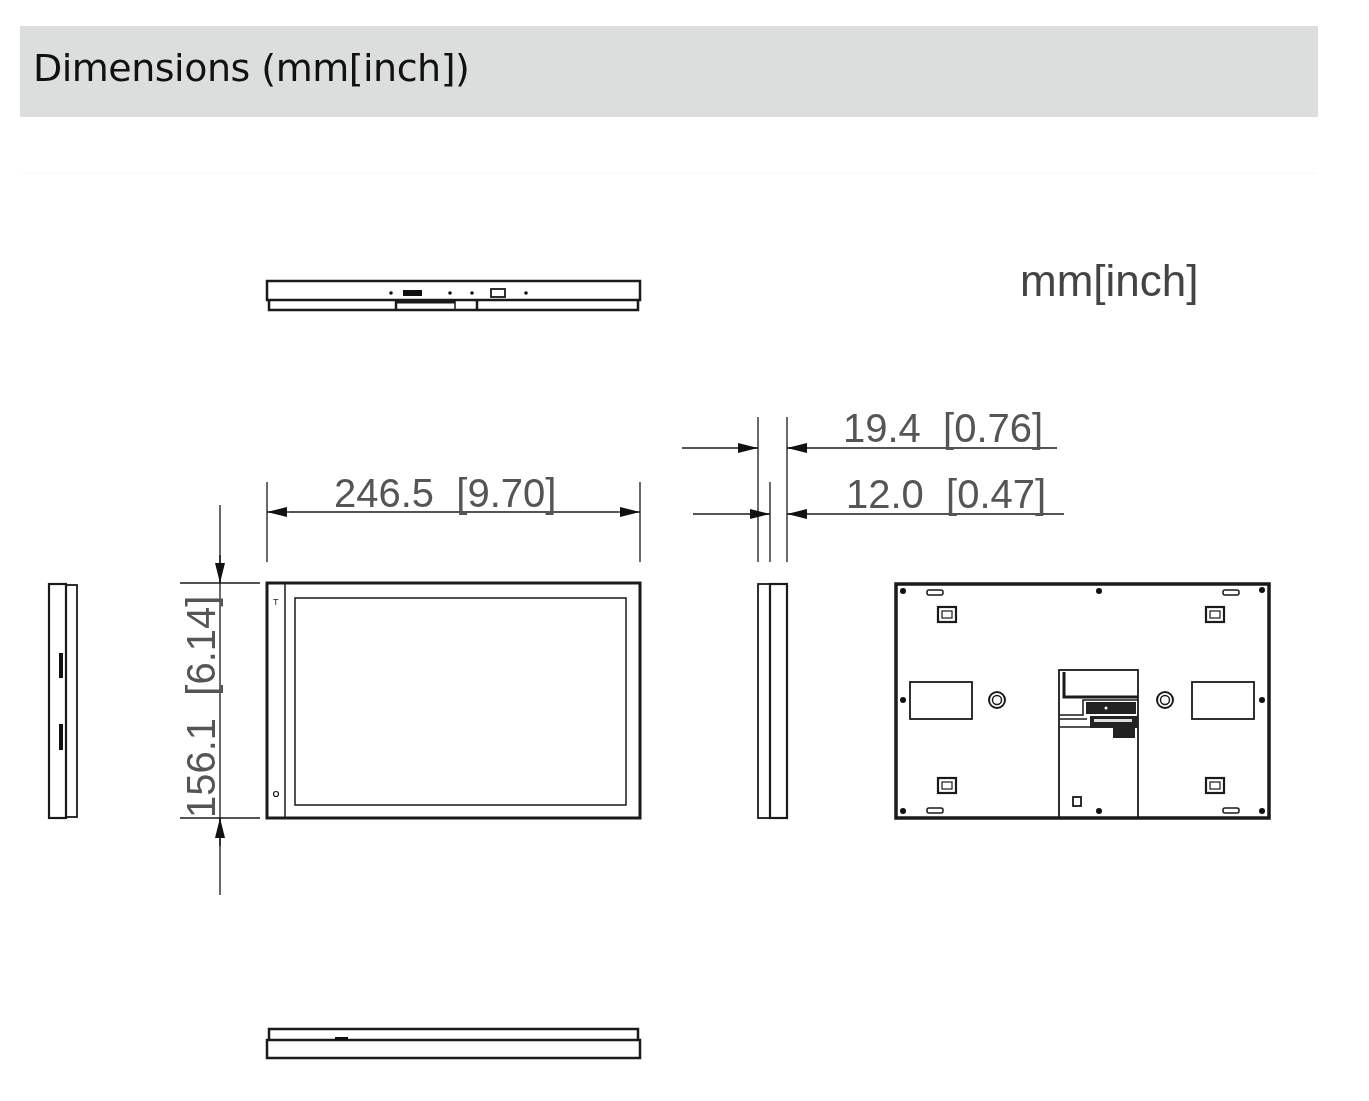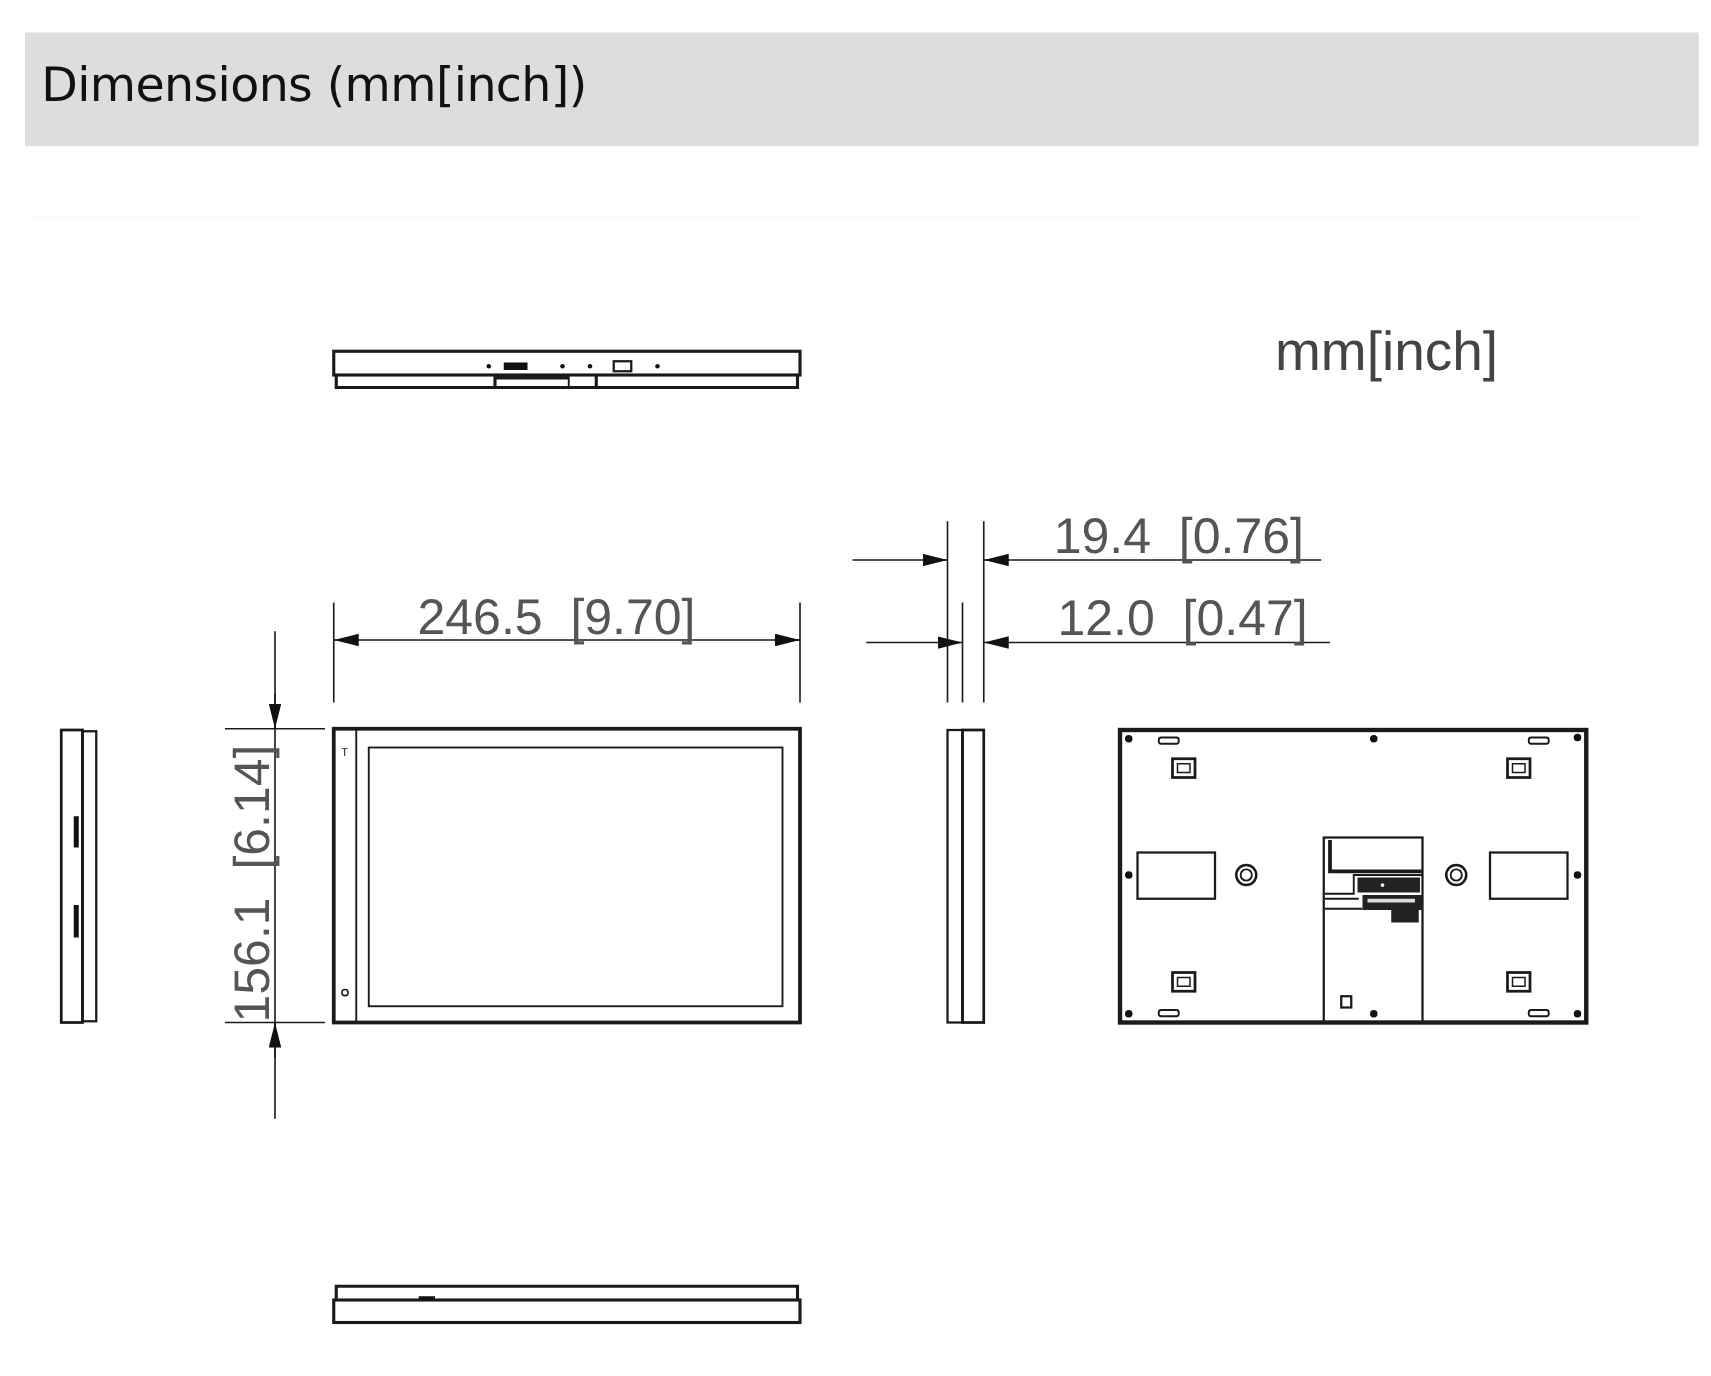--- a/index.html
+++ b/index.html
@@ -1,20 +1,19 @@
 <!DOCTYPE html>
 <html><head>
   <meta charset="utf-8">
   <style>
     html, body { margin: 0; padding: 0; background: #ffffff; }
     body { width: 1369px; height: 1101px; position: relative; overflow: hidden; font-family: "Liberation Sans", sans-serif; }
     .header-bar {
       position: absolute; left: 20px; top: 26px; width: 1298px; height: 91px;
       background: #dcdddd;
-      padding-left: 41px;
     }
     .header-title {
       position: absolute; left: 13px; top: 16px;
       font-family: "DejaVu Sans", sans-serif; font-size: 38px; color: #111111;
       letter-spacing: -0.5px; line-height: 52px; white-space: nowrap;
     }
     .divider-line {
       position: absolute; left: 22px; top: 172px; width: 1294px; height: 2px;
       background: #fafafa;
     }

